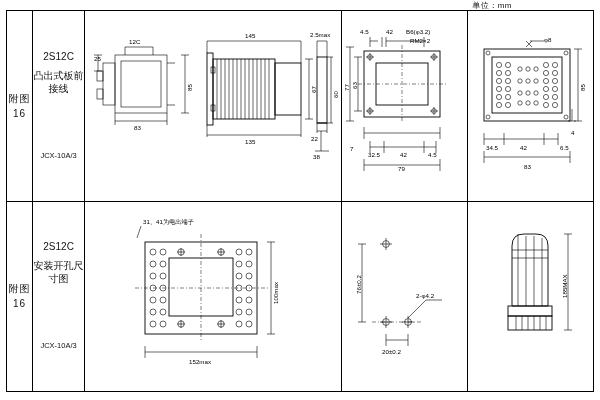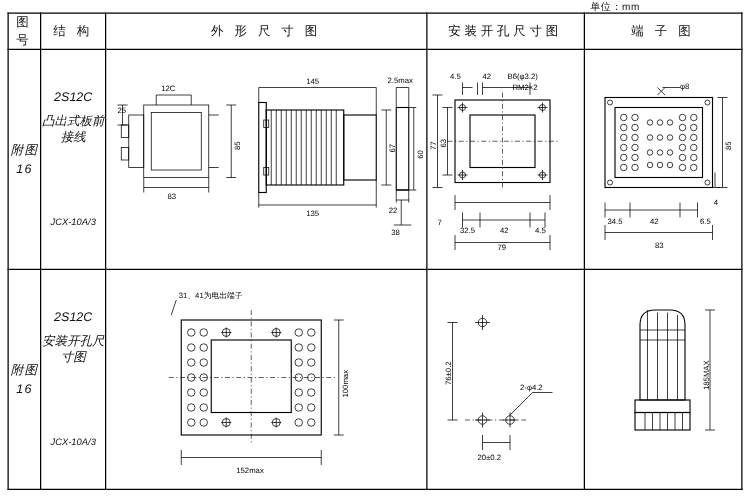--- a/index.html
+++ b/index.html
@@ -22,24 +22,24 @@
     font-weight:normal;font-size:10px;
   }
   .hdr{height:18px;font-size:10.5px;letter-spacing:3px;}
   .c1{width:26px;}
   .c2{width:52px;}
   .c3{width:256px;}
   .c4{width:126px;}
   .c5{width:126px;}
   .rowbody{height:175px;}
   .tuhao{
-    font-size:10px;line-height:15px;letter-spacing:1px;font-style:italic;
+    font-size:10px;line-height:15px;letter-spacing:1px;
   }
   .jiegou{
-    font-size:9px;line-height:13px;padding:2px 1px;font-style:italic;
+    font-size:9px;line-height:13px;padding:2px 1px;
   }
   .jiegou .small{font-size:7.5px;letter-spacing:0px;margin-top:40px;}
   .cell-draw{position:relative;height:100%;}
   svg{display:block;}
   .ln{stroke:#000;fill:none;}
   .thin{stroke-width:.6;}
   .med{stroke-width:.9;}
   .dash{stroke-dasharray:4 2 1 2;stroke-width:.5;}
   .txt{font-family:"Liberation Sans",sans-serif;font-size:6.2px;fill:#000;}
 </style>
@@ -52,27 +52,20 @@
 
   <table class="main">
     <colgroup>
       <col class="c1">
         <col class="c2">
         <col class="c3">
         <col class="c4">
         <col class="c5">
     </colgroup>
     <tbody>
-        <tr>
-      <th class="hdr">图号</th>
-      <th class="hdr">结 构</th>
-      <th class="hdr">外 形 尺 寸 图</th>
-      <th class="hdr">安装开孔尺寸图</th>
-      <th class="hdr">端 子 图</th>
-    </tr>
 
     <tr class="rowbody">
       <td class="tuhao">
         <span>附图16</span>
       </td>
       <td class="jiegou">
         <div>2S12C</div>
         <div style="height:6px"></div>
         <div>凸出式板前接线</div>
         <div style="height:14px"></div>

